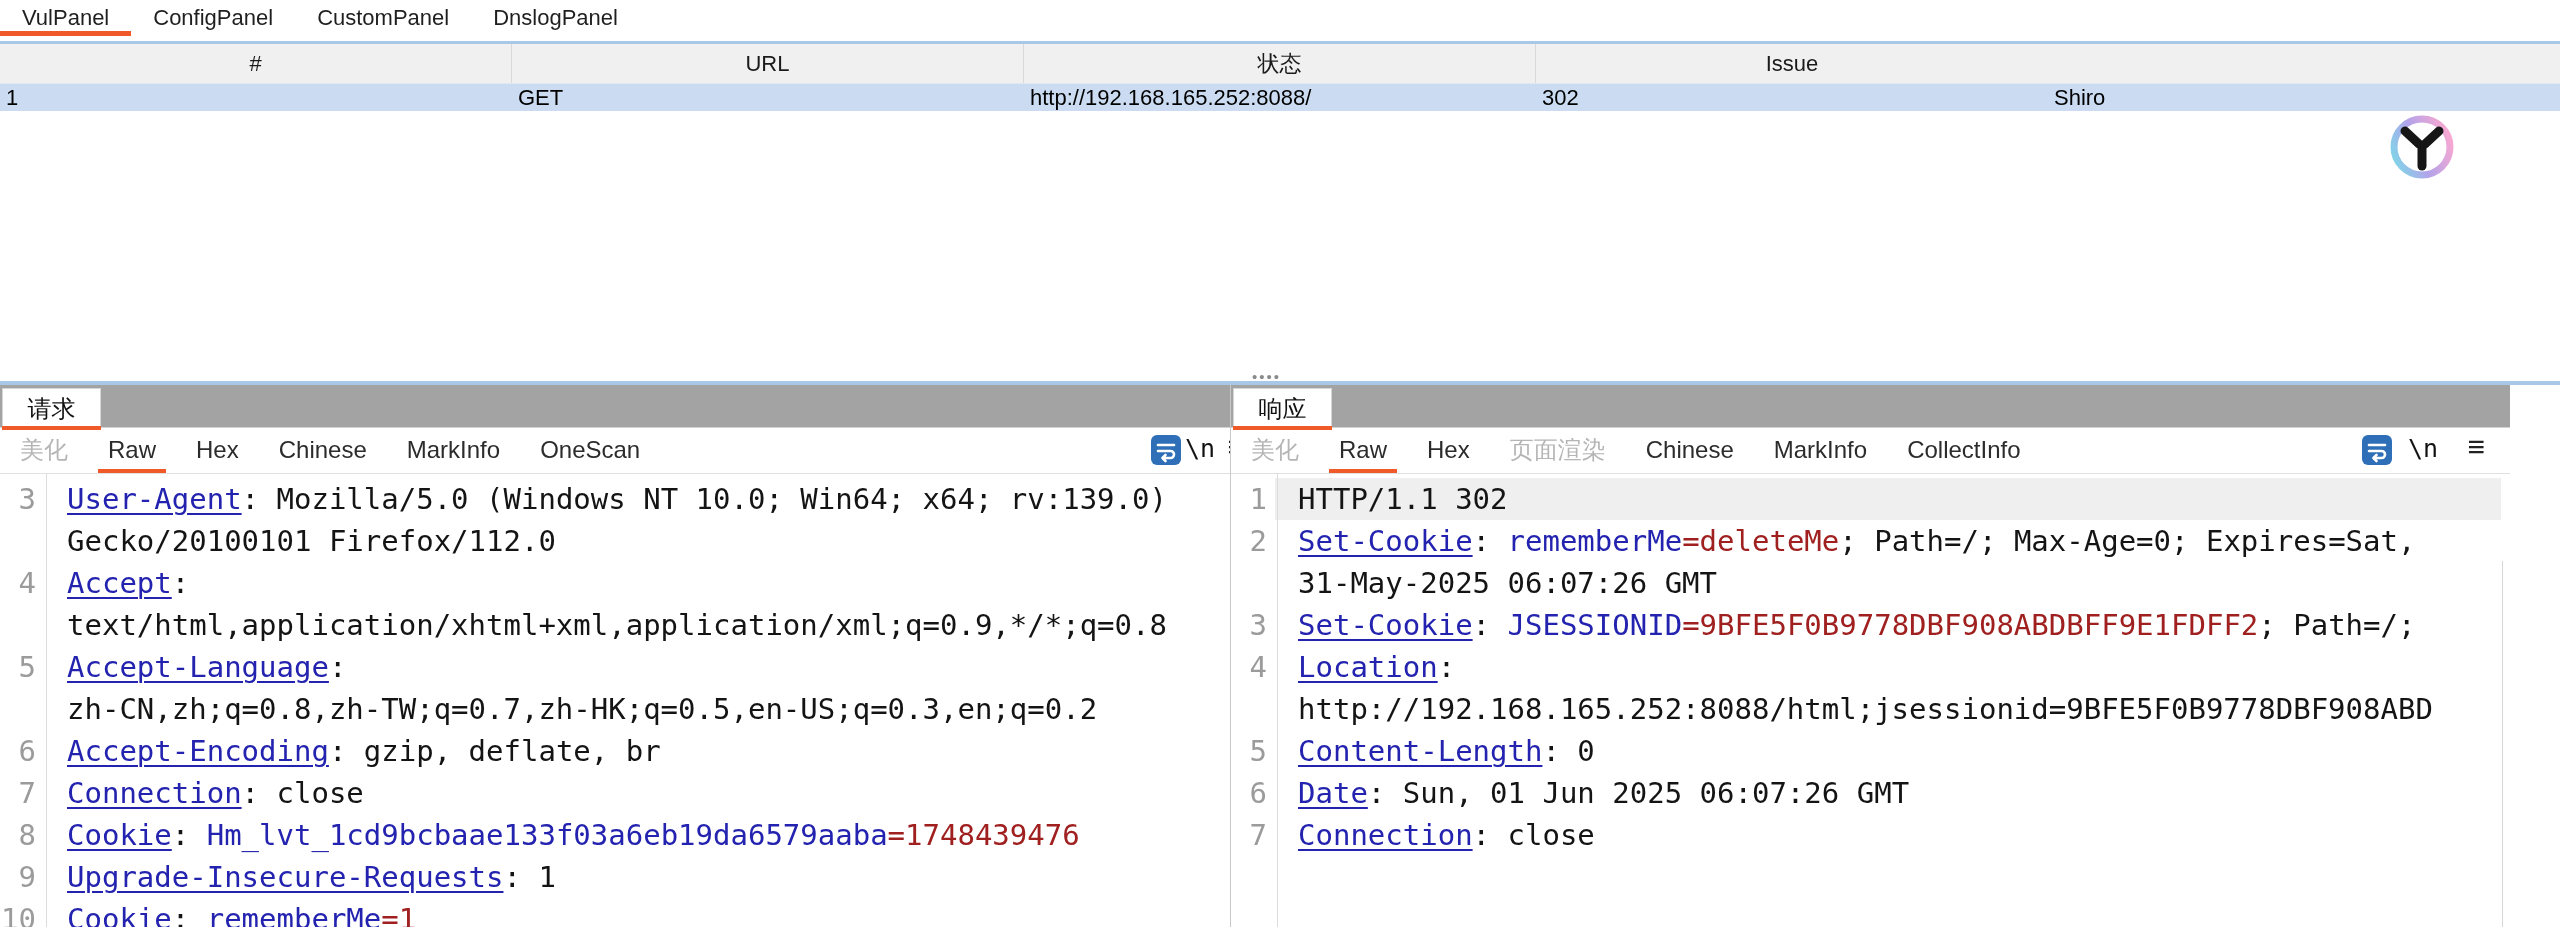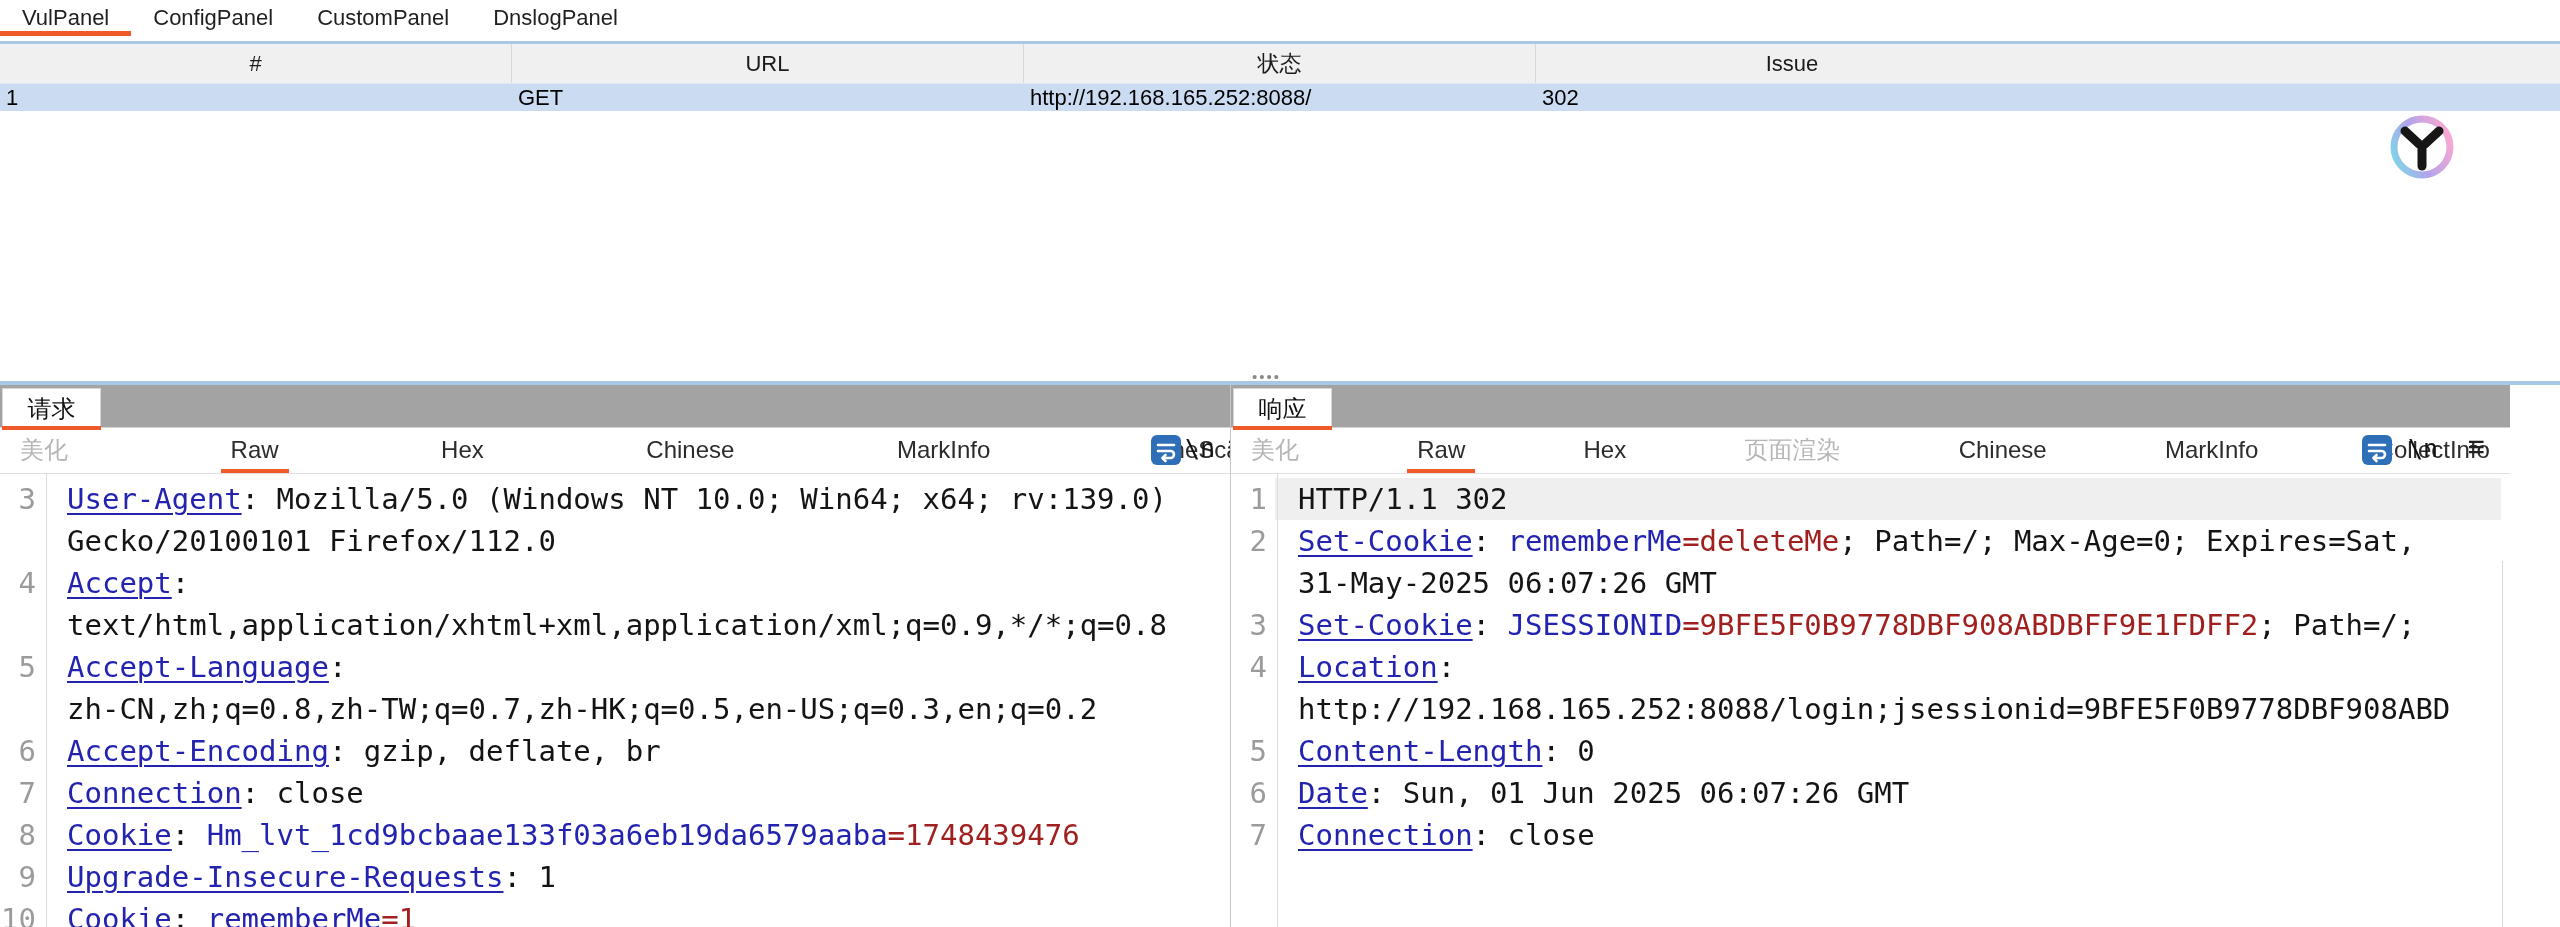--- a/index.html
+++ b/index.html
@@ -38,21 +38,21 @@
           display:flex;justify-content:center;color:#8a8a8a;font-size:24px;}
   #vsplit span{margin-top:305px;line-height:14px;}
 
   .ptitle-row{position:absolute;top:0;left:0;right:0;height:42px;border-bottom:1px solid #d2d2d2;background:#a3a3a3;}
   .ptitle-tab{position:absolute;left:2px;top:3px;width:97px;height:39px;background:#fff;
               border:1px solid #d6d6d6;border-bottom:none;display:flex;align-items:center;justify-content:center;
               font-size:24px;color:#111;}
   .ptitle-tab::after{content:"";position:absolute;left:-1px;right:-1px;bottom:-2px;height:4px;background:var(--orange);}
 
   .subtabs{position:absolute;top:42px;left:0;right:0;height:46px;border-bottom:1px solid #e0e0e0;}
-  .subtab-list{display:flex;align-items:center;height:100%;justify-content:space-between;}
+  .subtab-list{display:flex;align-items:center;height:100%;}
   .subtab{position:relative;height:100%;display:flex;align-items:center;padding:0 20px;font-size:24px;color:#2c2c2c;}
   .subtab.disabled{color:#b5b5b5;}
   .subtab.active::after{content:"";position:absolute;left:10px;right:10px;bottom:0;height:4px;background:var(--orange);}
   .icon-wrap{position:absolute;top:8px;width:30px;height:30px;border-radius:6px;background:#2e6fb7;}
   .nl-label{position:absolute;top:7px;font-family:"DejaVu Sans Mono",monospace;font-size:25px;color:#111;}
   .menu-icon{position:absolute;top:3px;font-size:30px;color:#222;}
   #panel-request .icon-wrap{right:92px;} #panel-request .nl-label{right:58px;} #panel-request .menu-icon{right:28px;}
   #panel-response .icon-wrap{right:118px;} #panel-response .nl-label{right:72px;} #panel-response .menu-icon{right:25px;}
 
   
@@ -90,20 +90,21 @@
       <div class="th">#</div>
       <div class="th">URL</div>
       <div class="th">状态</div>
       <div class="th">Issue</div>
     </div>
   <div id="trow">
       <div class="td">1</div>
       <div class="td">GET</div>
       <div class="td">http://192.168.165.252:8088/</div>
       <div class="td">302</div>
+      <div class="td">Shiro</div>
     </div>
 
   <div id="logo">
     <svg viewBox="0 0 66 66" width="66" height="66">
       <defs>
         <linearGradient id="lg" x1="0" y1="0.75" x2="1" y2="0.35">
           <stop offset="0" stop-color="#82d3e8"></stop>
           <stop offset="0.45" stop-color="#b3a3ea"></stop>
           <stop offset="1" stop-color="#f6a8d2"></stop>
         </linearGradient>
@@ -205,21 +206,21 @@
       <span class="nl-label">\n</span>
       <span class="menu-icon">≡</span>
     </div>
     <div class="editor">
       <div class="lines">
           <div class="line hl"><span class="ln">1</span><span class="code"><span class="seg-p">HTTP/1.1 302</span></span></div>
           <div class="line"><span class="ln">2</span><span class="code"><span class="seg-h">Set-Cookie</span><span class="seg-p">: </span><span class="seg-k">rememberMe</span><span class="seg-v">=deleteMe</span><span class="seg-p">; Path=/; Max-Age=0; Expires=Sat,</span></span></div>
           <div class="line"><span class="ln"></span><span class="code"><span class="seg-p">31-May-2025 06:07:26 GMT</span></span></div>
           <div class="line"><span class="ln">3</span><span class="code"><span class="seg-h">Set-Cookie</span><span class="seg-p">: </span><span class="seg-k">JSESSIONID</span><span class="seg-v">=9BFE5F0B9778DBF908ABDBFF9E1FDFF2</span><span class="seg-p">; Path=/;</span></span></div>
           <div class="line"><span class="ln">4</span><span class="code"><span class="seg-h">Location</span><span class="seg-p">:</span></span></div>
-          <div class="line"><span class="ln"></span><span class="code"><span class="seg-p">http://192.168.165.252:8088/login;jsessionid=9BFE5F0B9778DBF908ABD</span></span></div>
+          <div class="line"><span class="ln"></span><span class="code"><span class="seg-p">http://192.168.165.252:8088/html;jsessionid=9BFE5F0B9778DBF908ABD</span></span></div>
           <div class="line"><span class="ln">5</span><span class="code"><span class="seg-h">Content-Length</span><span class="seg-p">: 0</span></span></div>
           <div class="line"><span class="ln">6</span><span class="code"><span class="seg-h">Date</span><span class="seg-p">: Sun, 01 Jun 2025 06:07:26 GMT</span></span></div>
           <div class="line"><span class="ln">7</span><span class="code"><span class="seg-h">Connection</span><span class="seg-p">: close</span></span></div>
         </div>
       <div class="gutter-line"></div>
       <div class="rborder"></div>
     </div>
   </section>
 
 </div>

